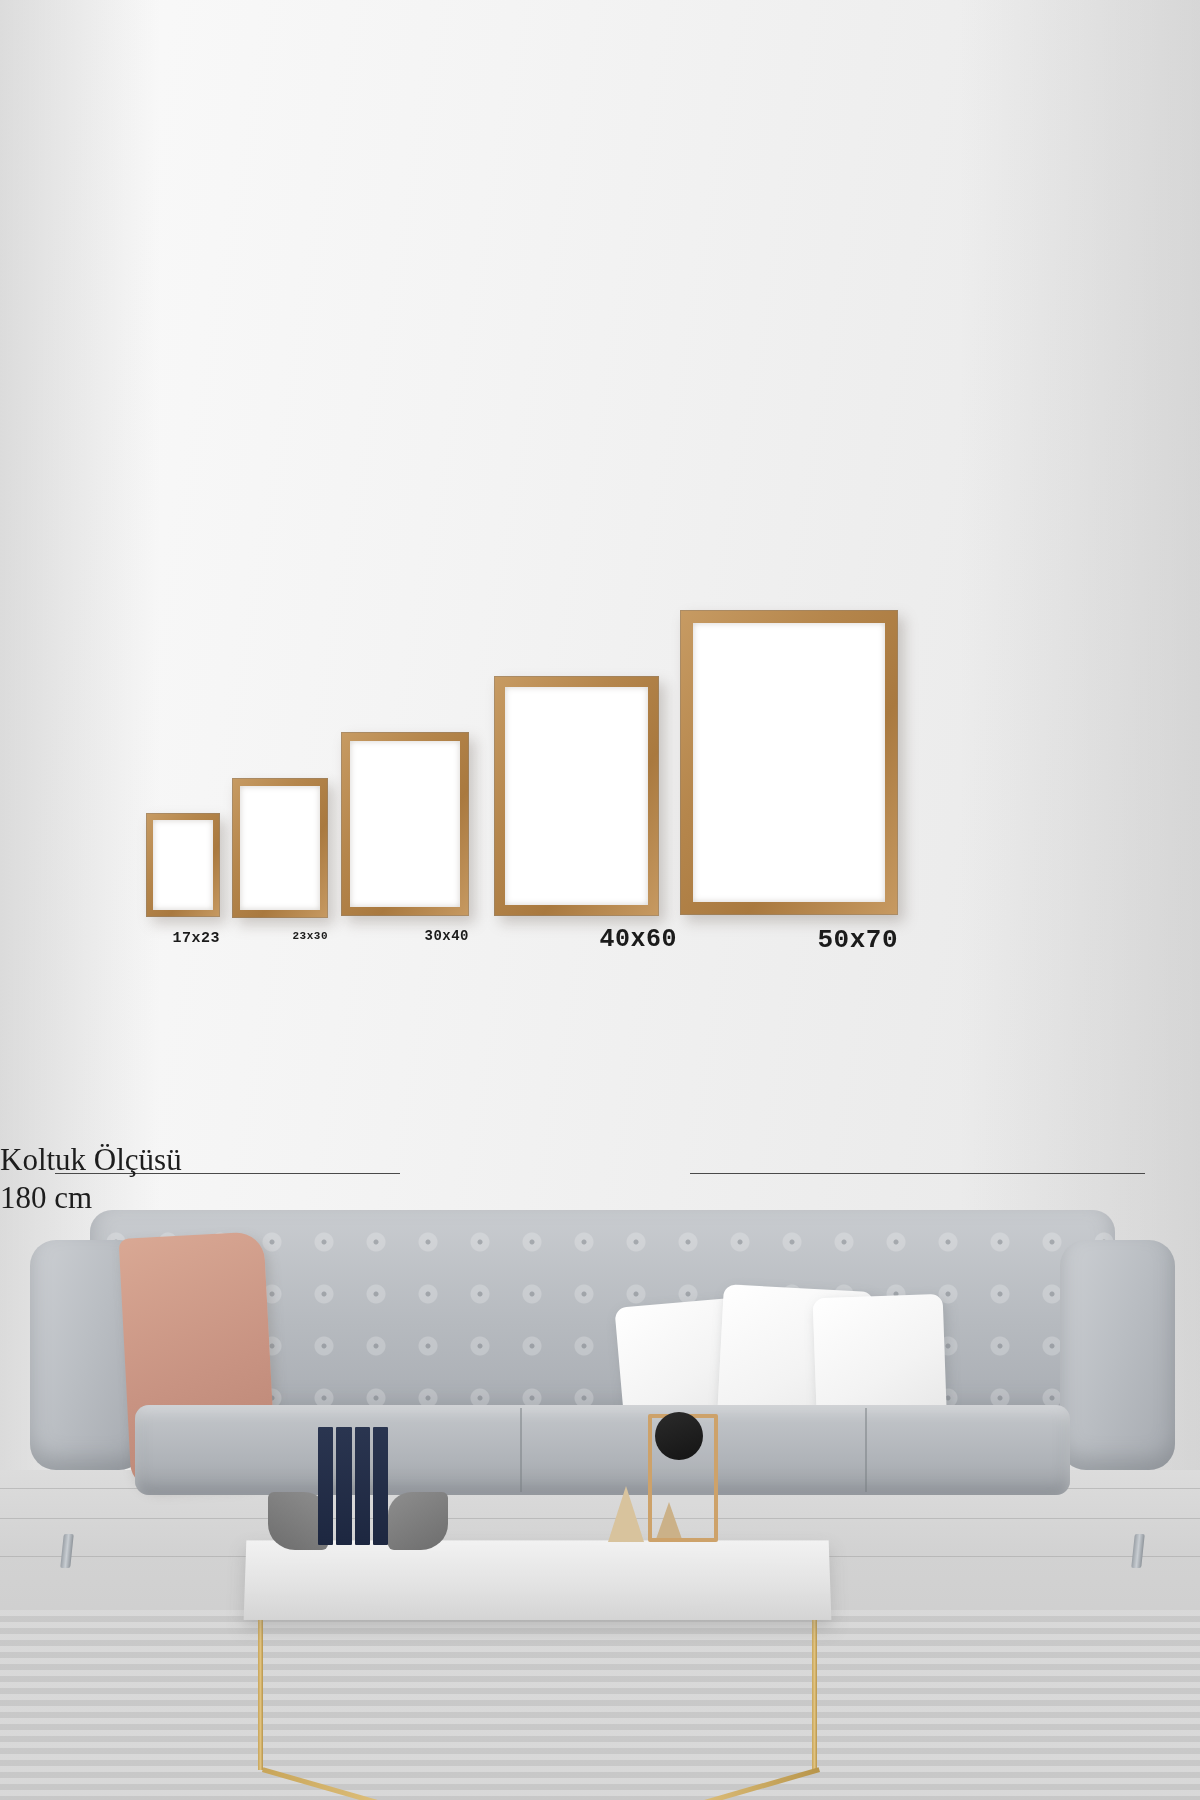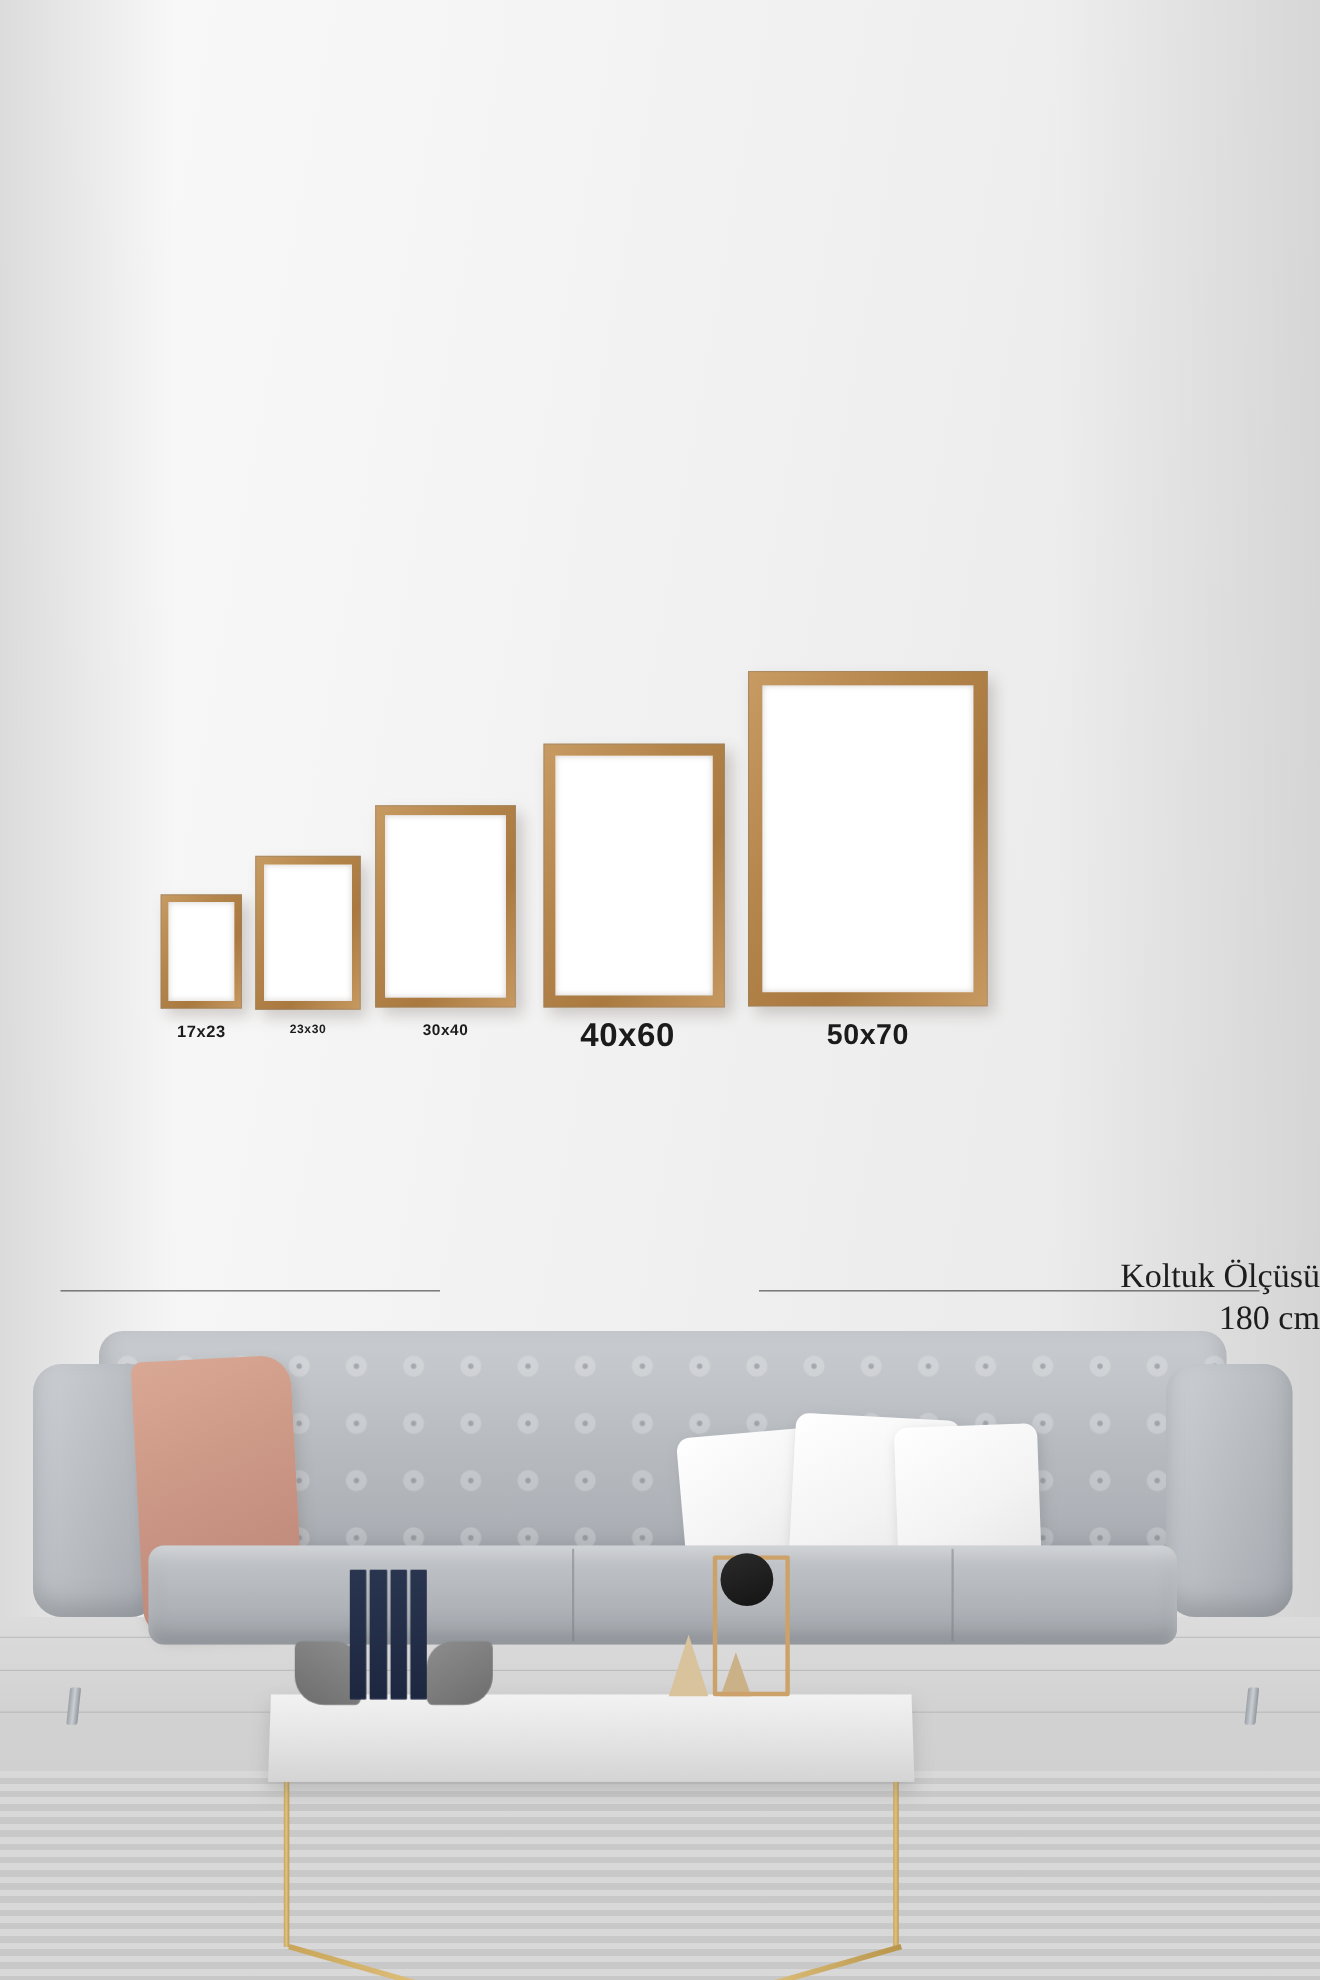--- a/index.html
+++ b/index.html
@@ -86,47 +86,46 @@
     box-shadow: inset 0 0 6px rgba(130,120,110,.35);
   }
   .frame .inner-edge {
     position: absolute;
     inset: 0;
     border: 1px solid rgba(150,130,105,.55);
     pointer-events: none;
   }
   .frame-label {
     position: absolute;
-    text-align: center;
-    font-family: Liberation Sans, sans-serif;
+    text-align: right;
+    font-family: Liberation Mono, monospace;
     font-weight: 700;
     color: #1b1b1b;
     letter-spacing: .5px;
     white-space: nowrap;
   }
 
   
   .measure-line-left, .measure-line-right {
     position: absolute;
     height: 1px;
     background: #4a4a4a;
     top: 1173px;
   }
   .measure-line-left { left: 55px; width: 345px; }
   .measure-line-right { left: 690px; width: 455px; }
   .measure-caption {
     position: absolute;
     left: 0; right: 0;
     top: 1141px;
-    text-align: right;
+    text-align: left;
     font-family: "Liberation Serif", serif;
     font-size: 31px;
     line-height: 1.22;
     color: #1d1d1d;
-    padding-left: 36px;
   }
   .measure-caption .cm { display: block; }
 
   
   .floor {
     position: absolute;
     left: 0; bottom: 0; width: 1200px; height: 330px;
     background: linear-gradient(180deg, #dcdcdc 0%, #d2d2d2 25%, #c9c9c9 100%);
   }
   .floor .plank {
@@ -341,21 +340,21 @@
     <div class="frame" style="left:341px; top:732px; width:128px; height:184px; padding:9px;">
       <div class="mat" style="inset:9px;"></div>
       <div class="inner-edge"></div>
     </div>
     <div class="frame-label" style="left:341px; top:928px; width:128px; font-size:14px;">30x40</div>
 
     <div class="frame" style="left:494px; top:676px; width:165px; height:240px; padding:11px;">
       <div class="mat" style="inset:11px;"></div>
       <div class="inner-edge"></div>
     </div>
-    <div class="frame-label" style="left:488px; top:925px; width:165px; font-size:30px;">40x60</div>
+    <div class="frame-label" style="left:512px; top:925px; width:165px; font-size:25px;">40x60</div>
 
     <div class="frame" style="left:680px; top:610px; width:218px; height:305px; padding:13px;">
       <div class="mat" style="inset:13px;"></div>
       <div class="inner-edge"></div>
     </div>
     <div class="frame-label" style="left:680px; top:925px; width:218px; font-size:26px;">50x70</div>
   </div>
 
   <div class="measure-line-left"></div>
   <div class="measure-line-right"></div>

